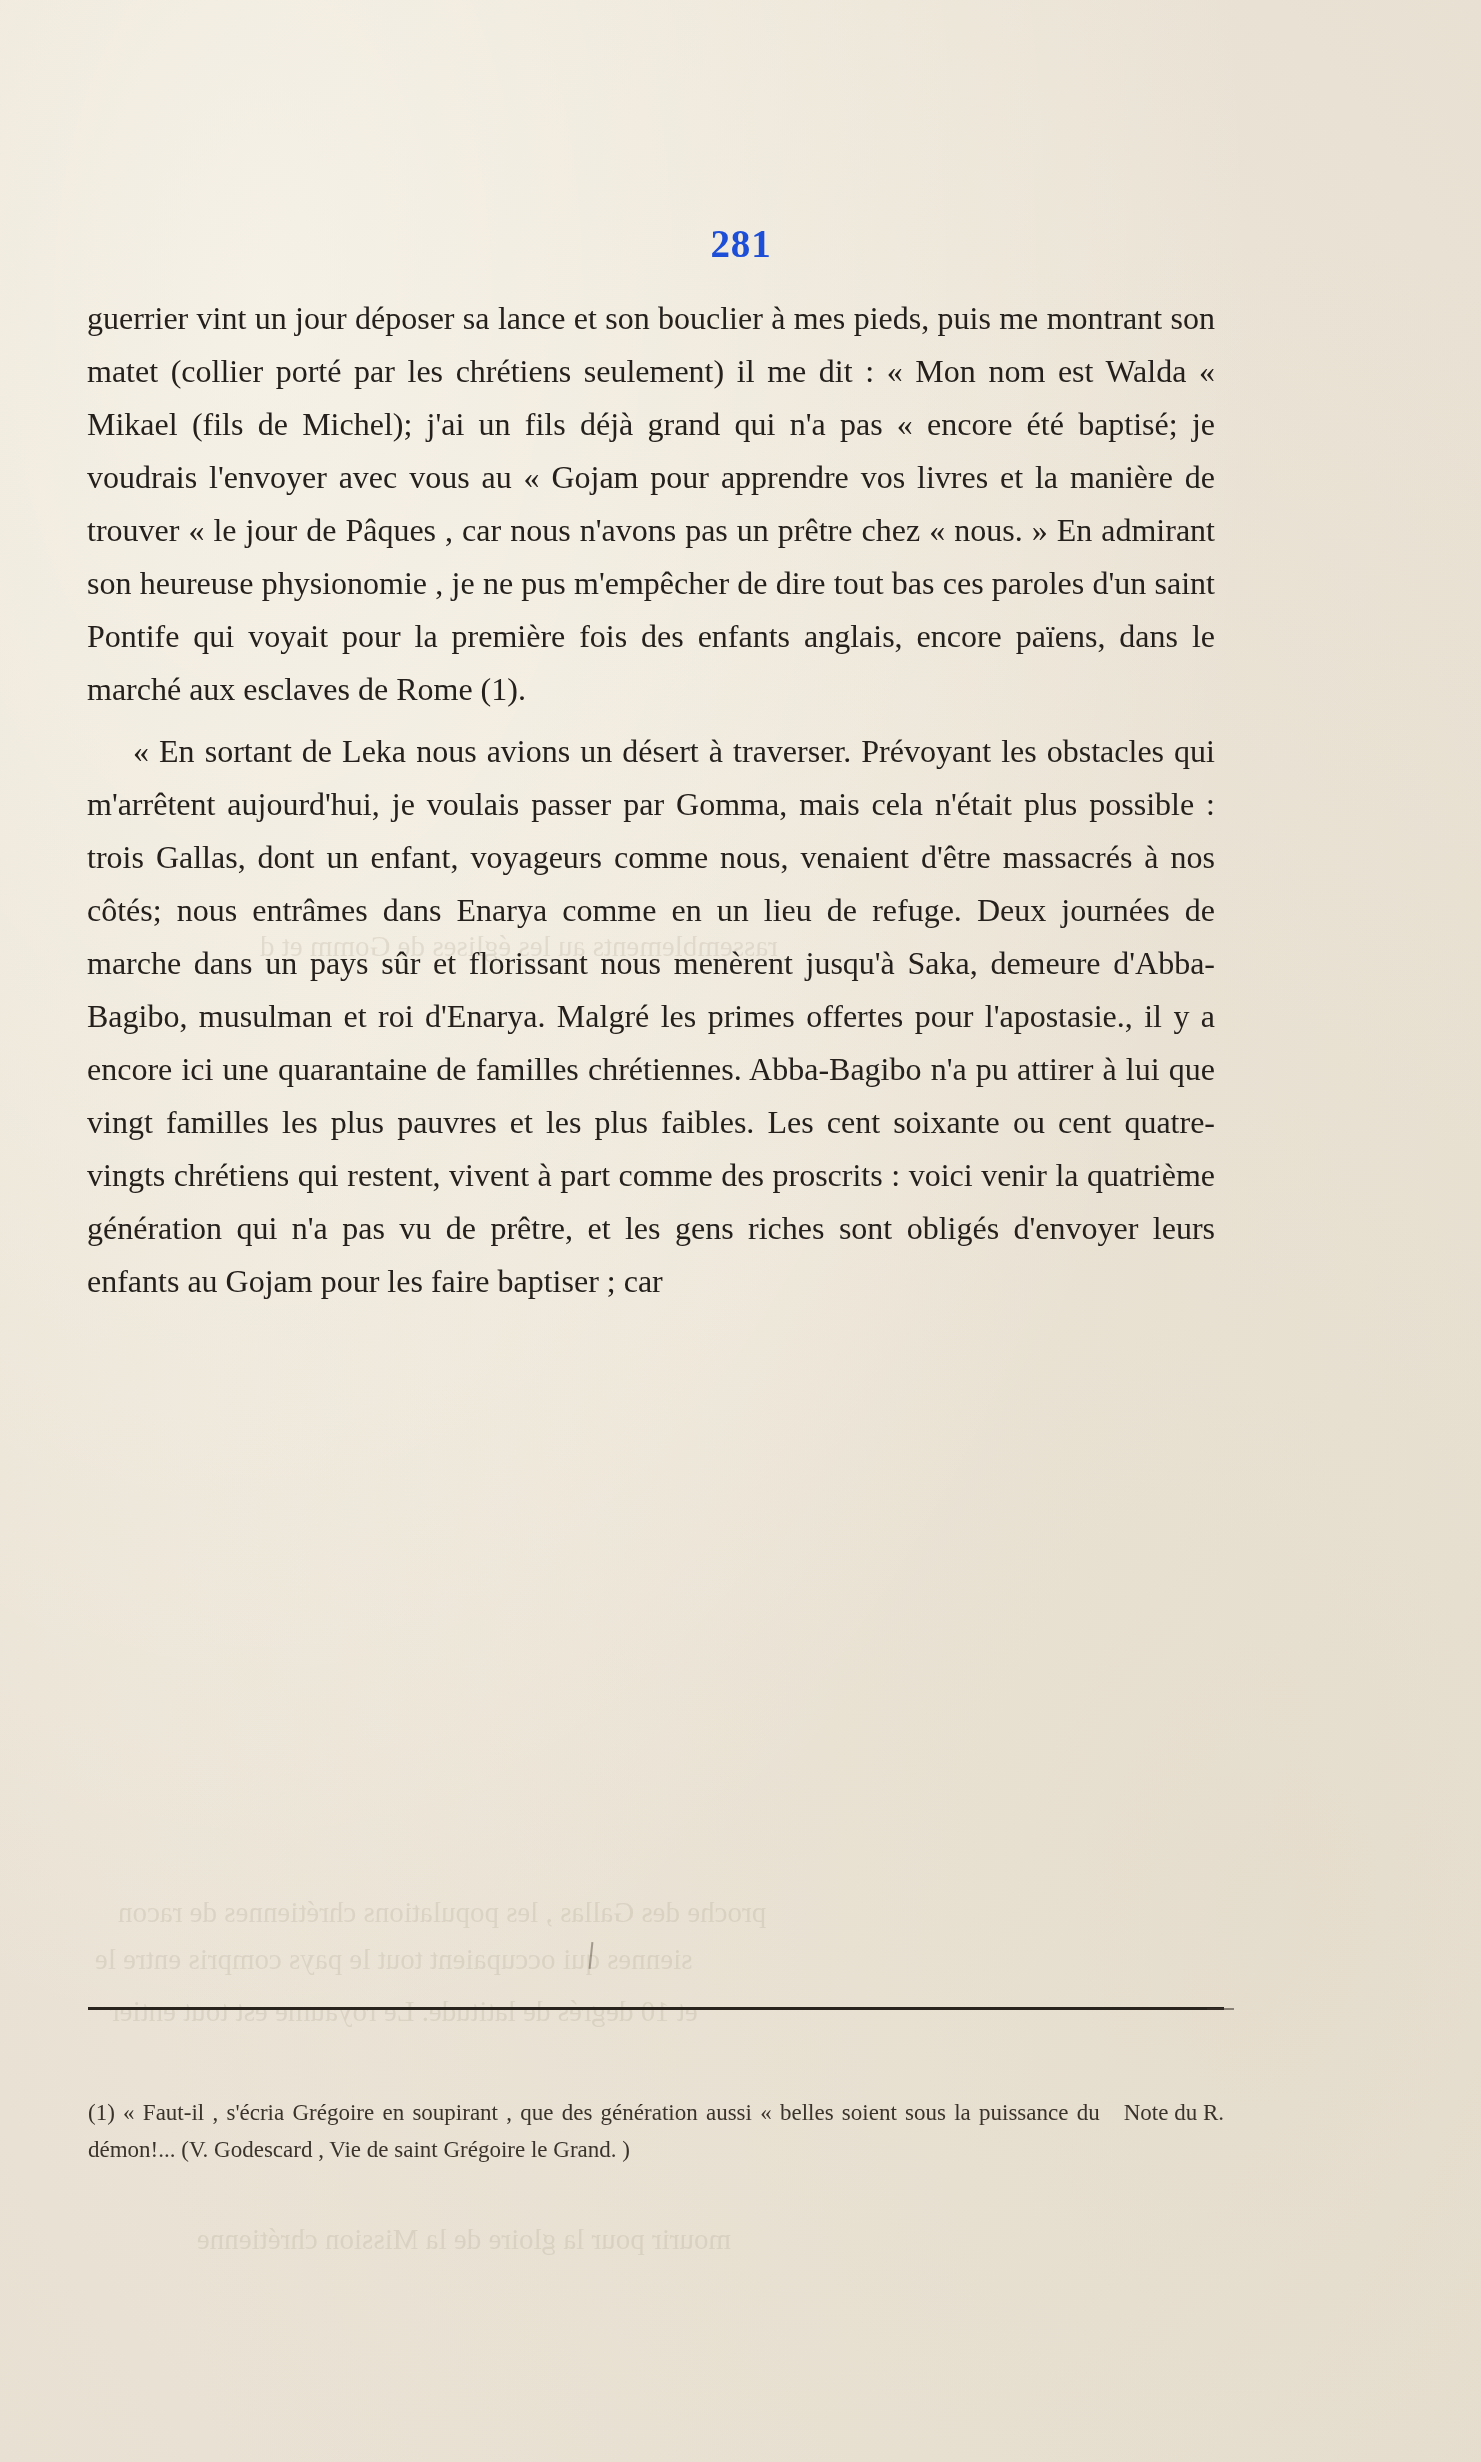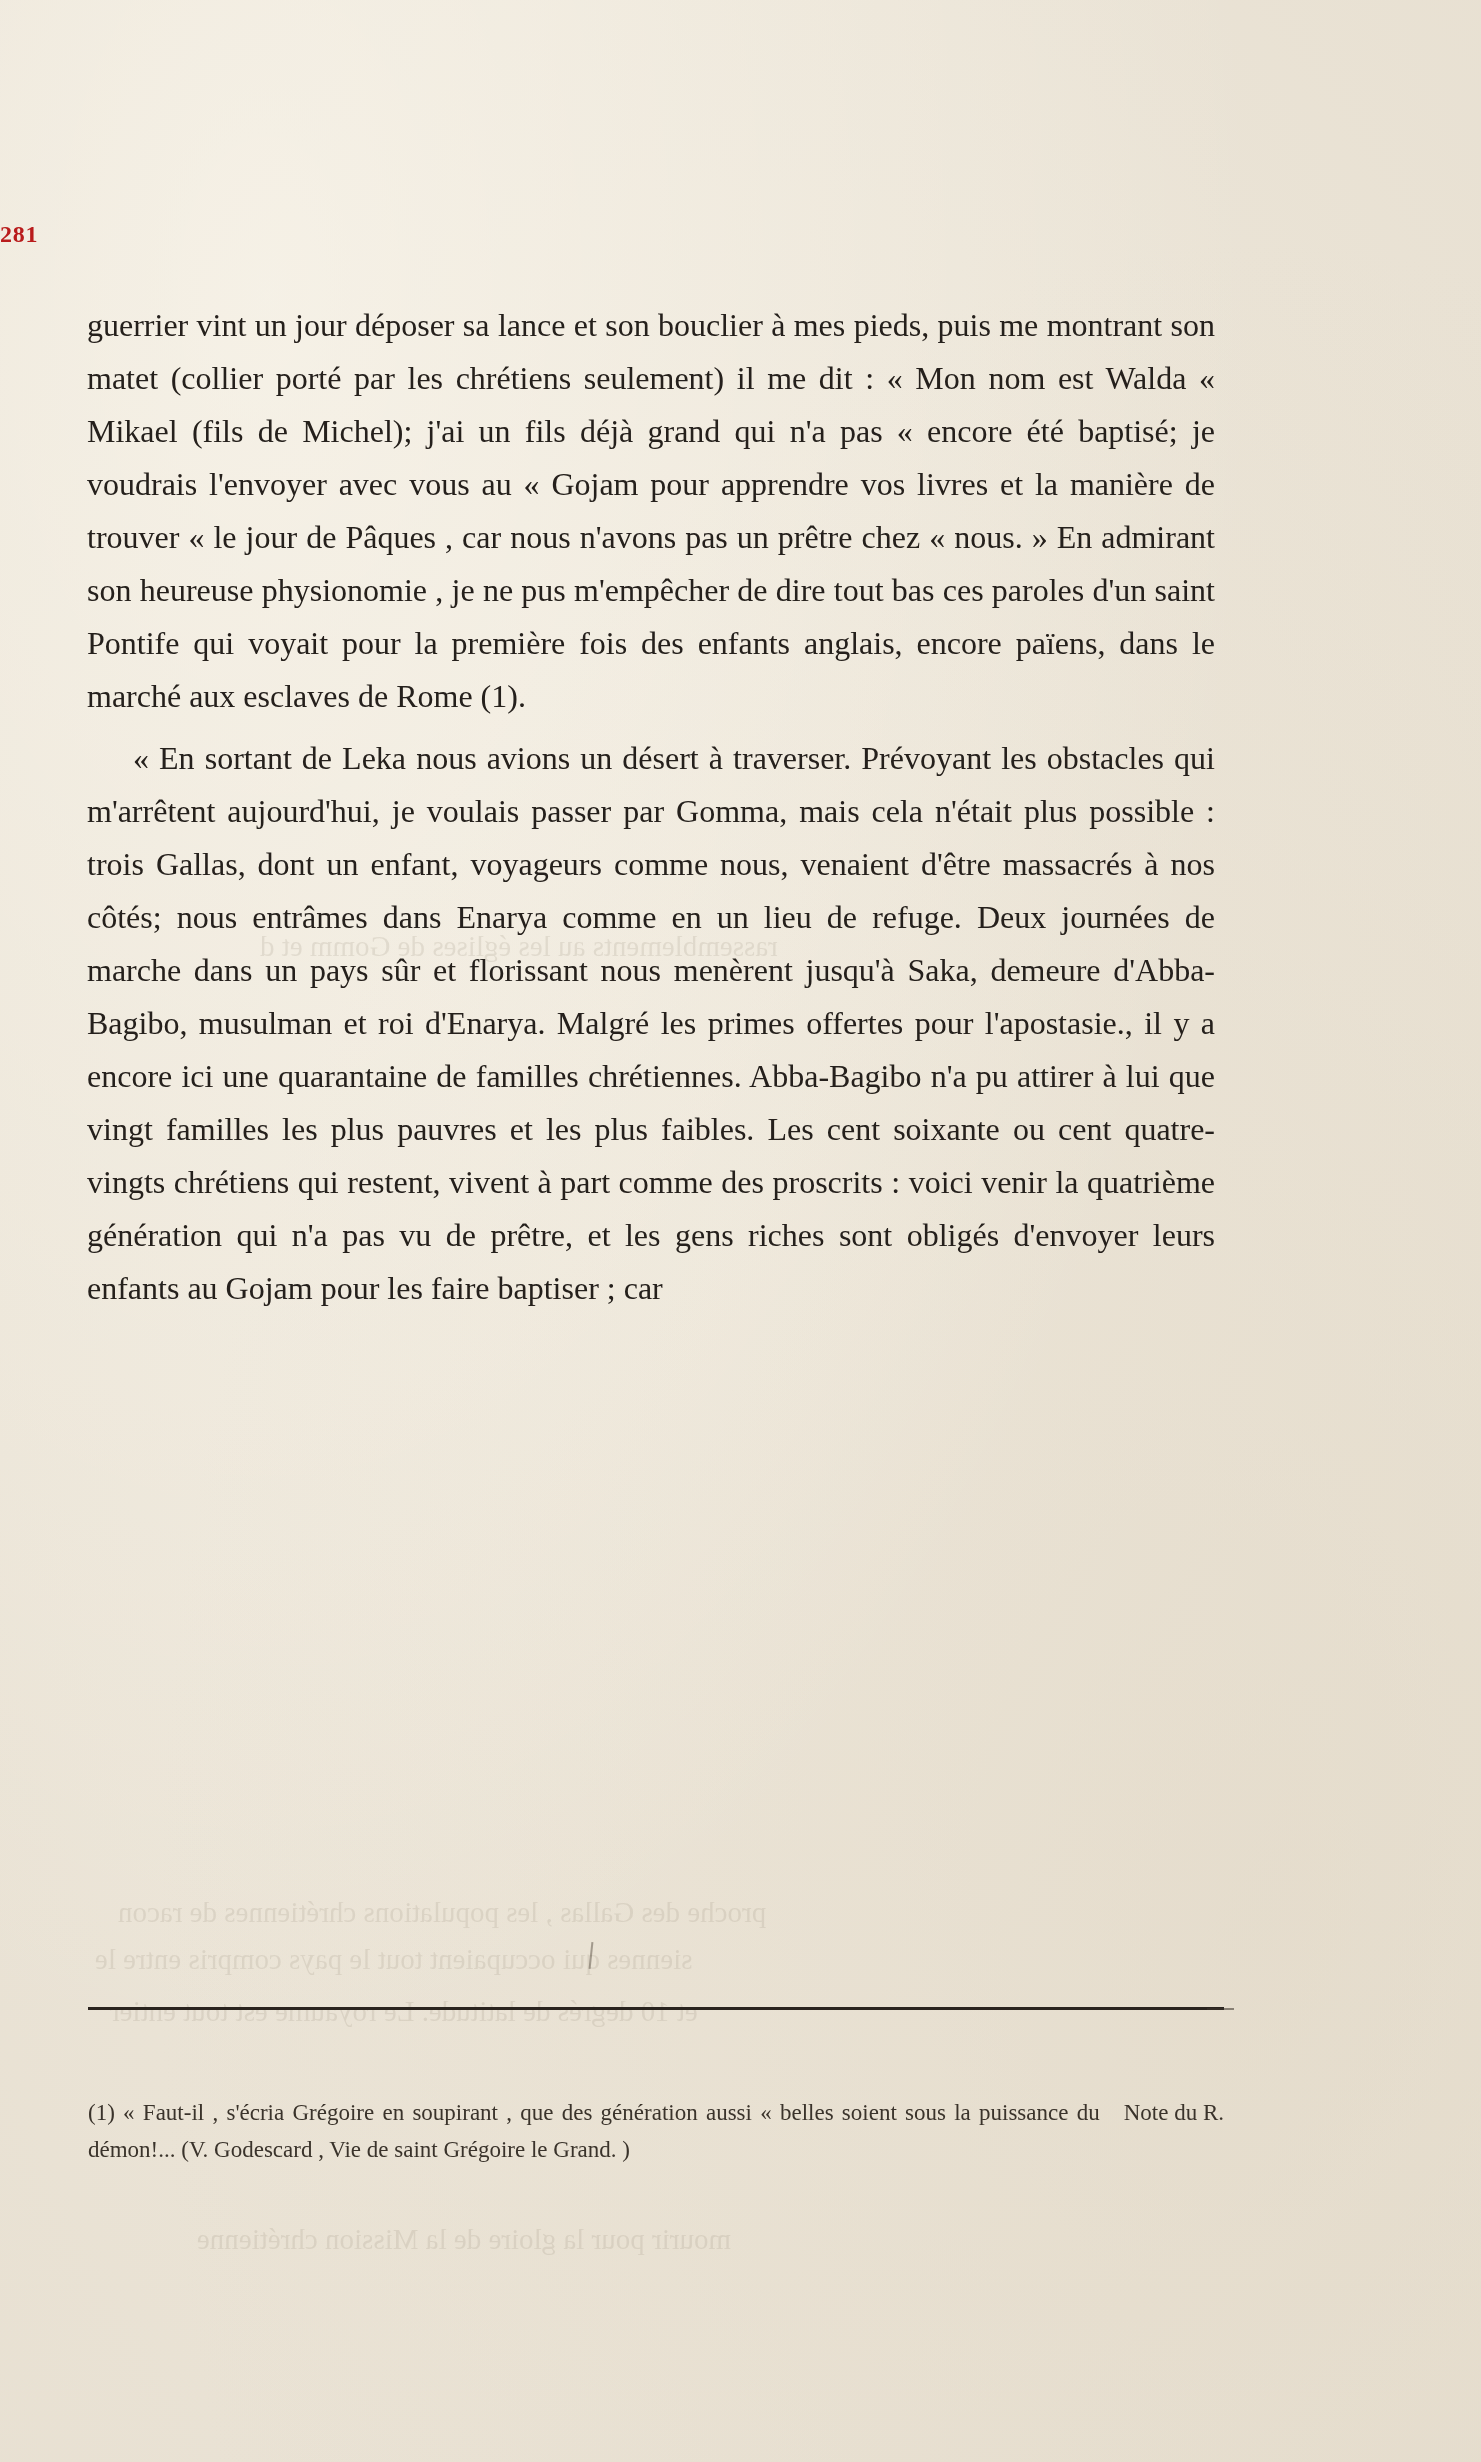--- a/index.html
+++ b/index.html
@@ -30,32 +30,31 @@
     left: 0;
     top: 0;
     width: 1482px;
     height: 2462px;
   }
   .page-number {
     position: absolute;
     top: 221px;
     left: 0;
     width: 100%;
-    text-align: left;
-    font-size: 24px;
+    text-align: center;
+    font-size: 39px;
     font-weight: bold;
     letter-spacing: 0.8px;
-    color: #b91c1c;
+    color: #1d4ed8;
   }
   .text-block {
     position: absolute;
     left: 87px;
     top: 292px;
     width: 1128px;
-    margin-top: 7px;
   }
   .para {
     font-size: 32px;
     line-height: 53px;
     text-align: justify;
     text-justify: inter-word;
     margin: 0;
     color: #25201c;
   }
   .para + .para {

